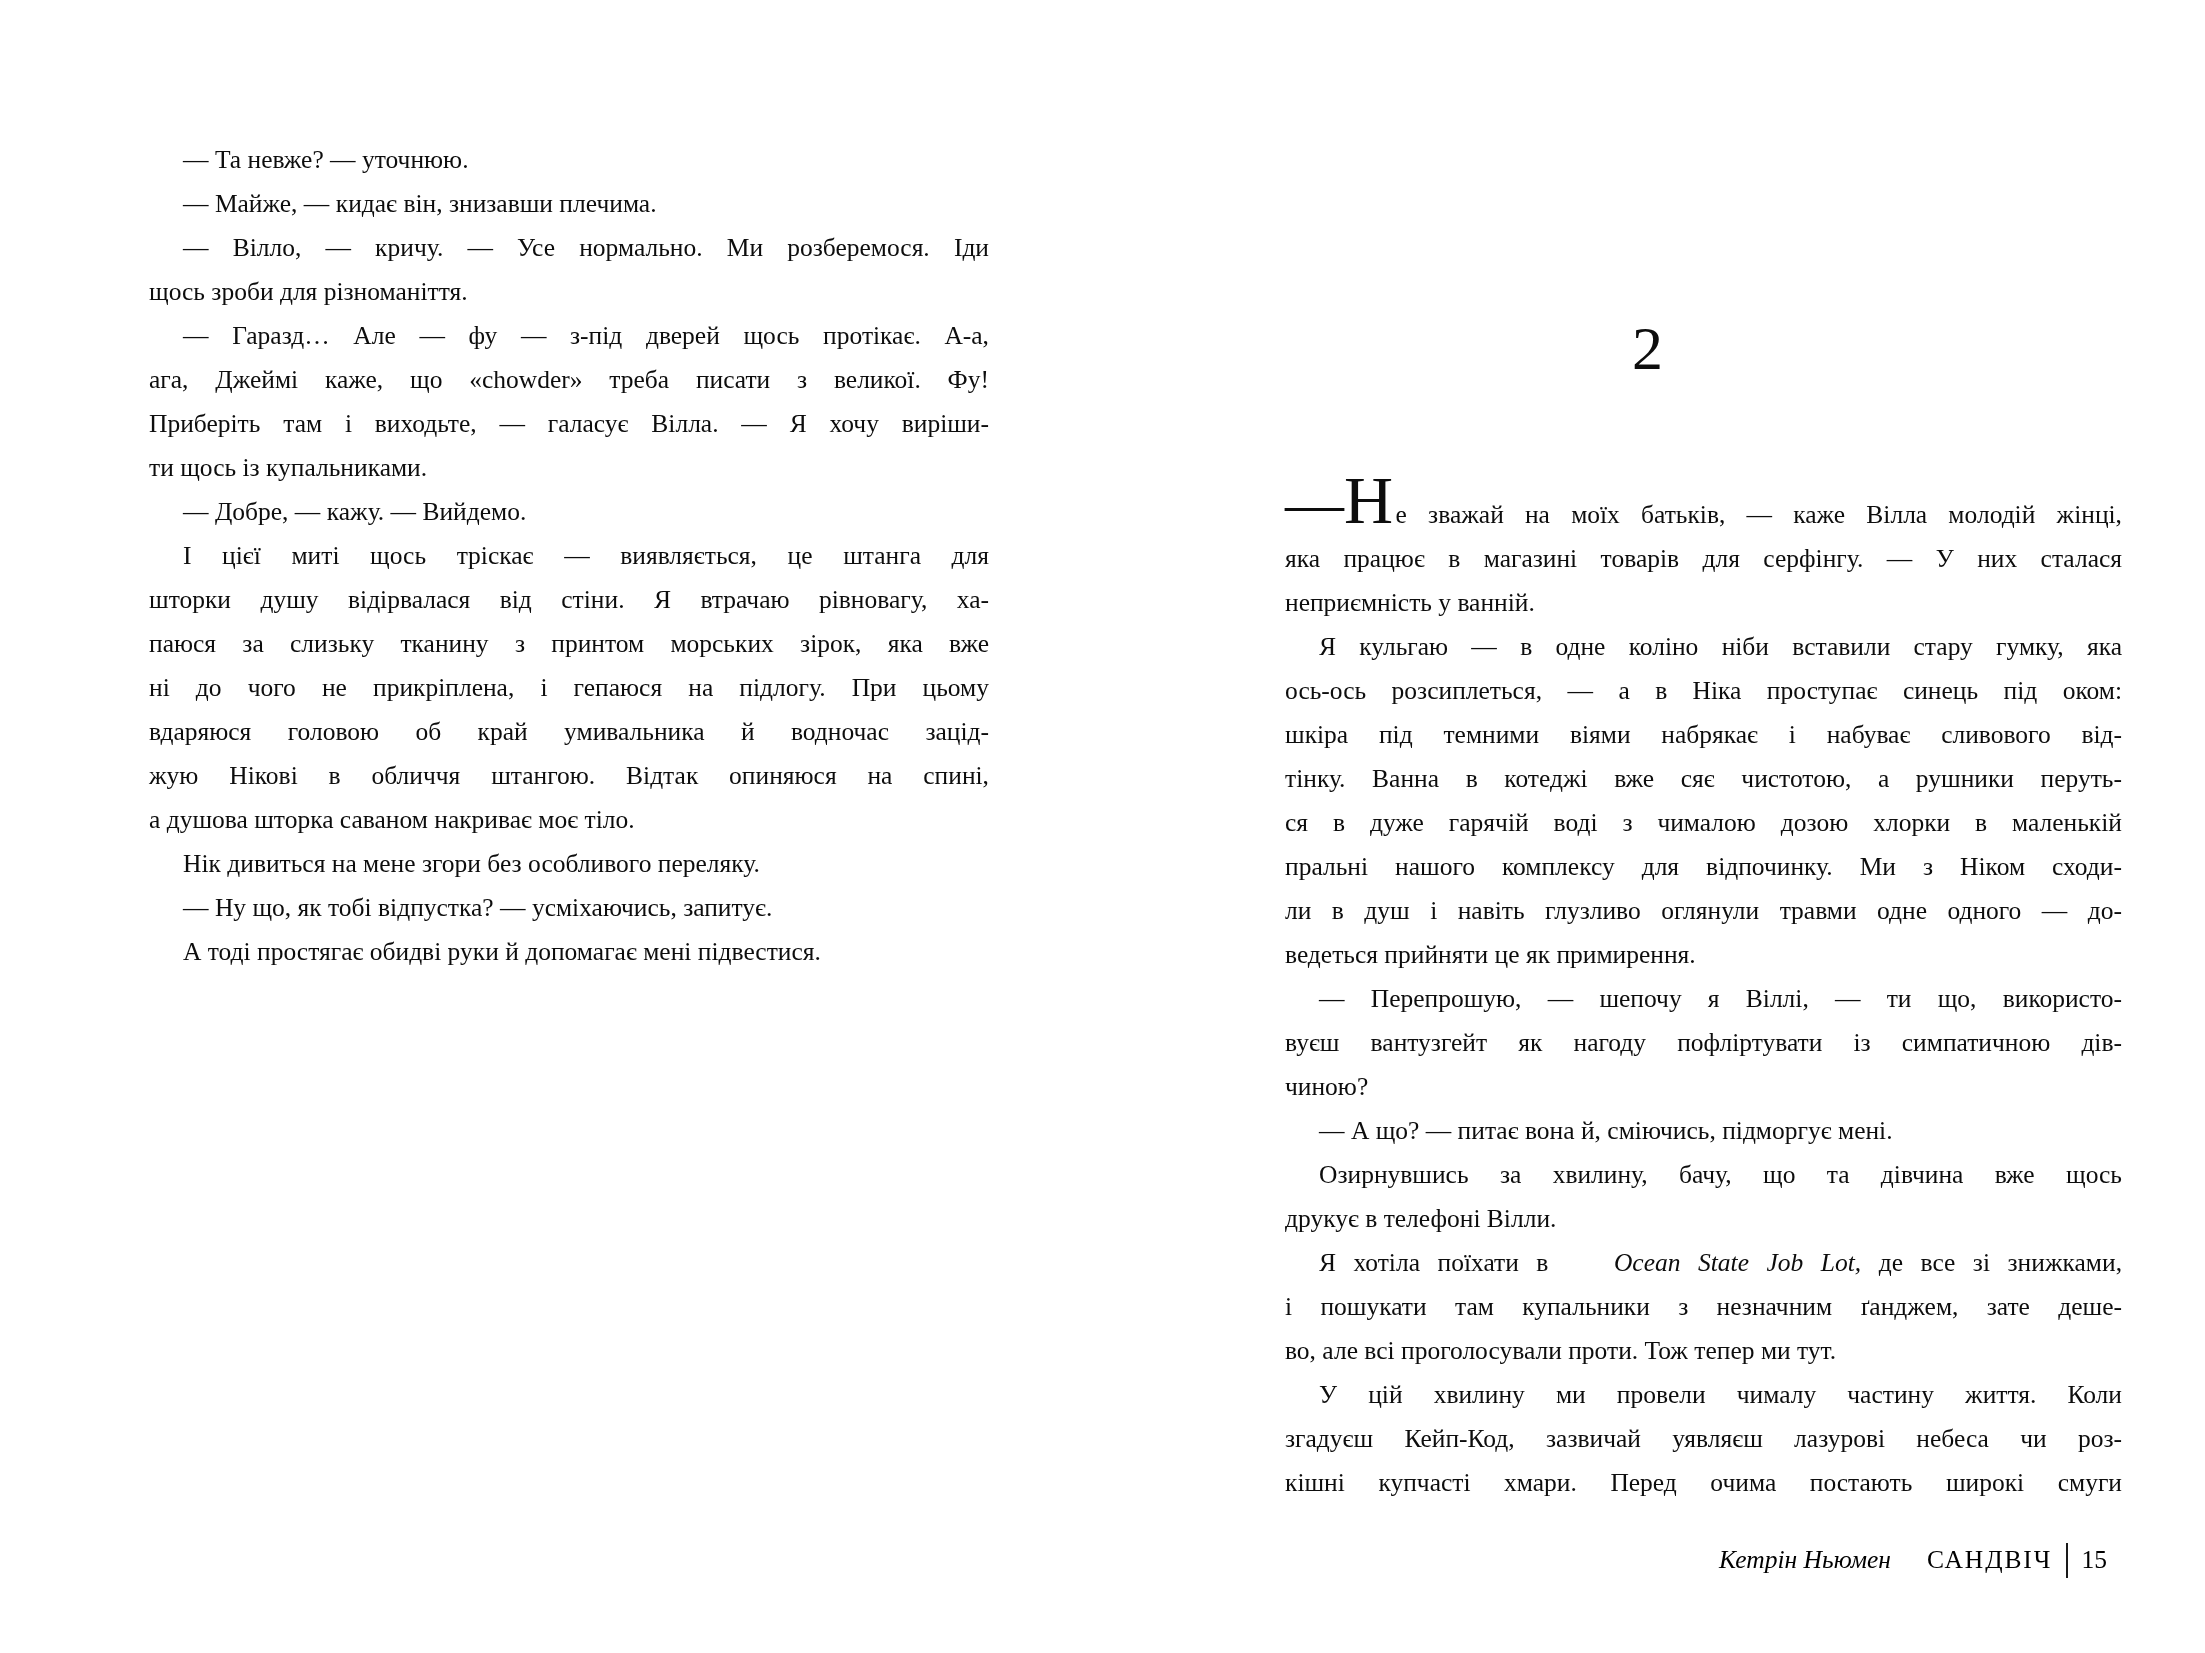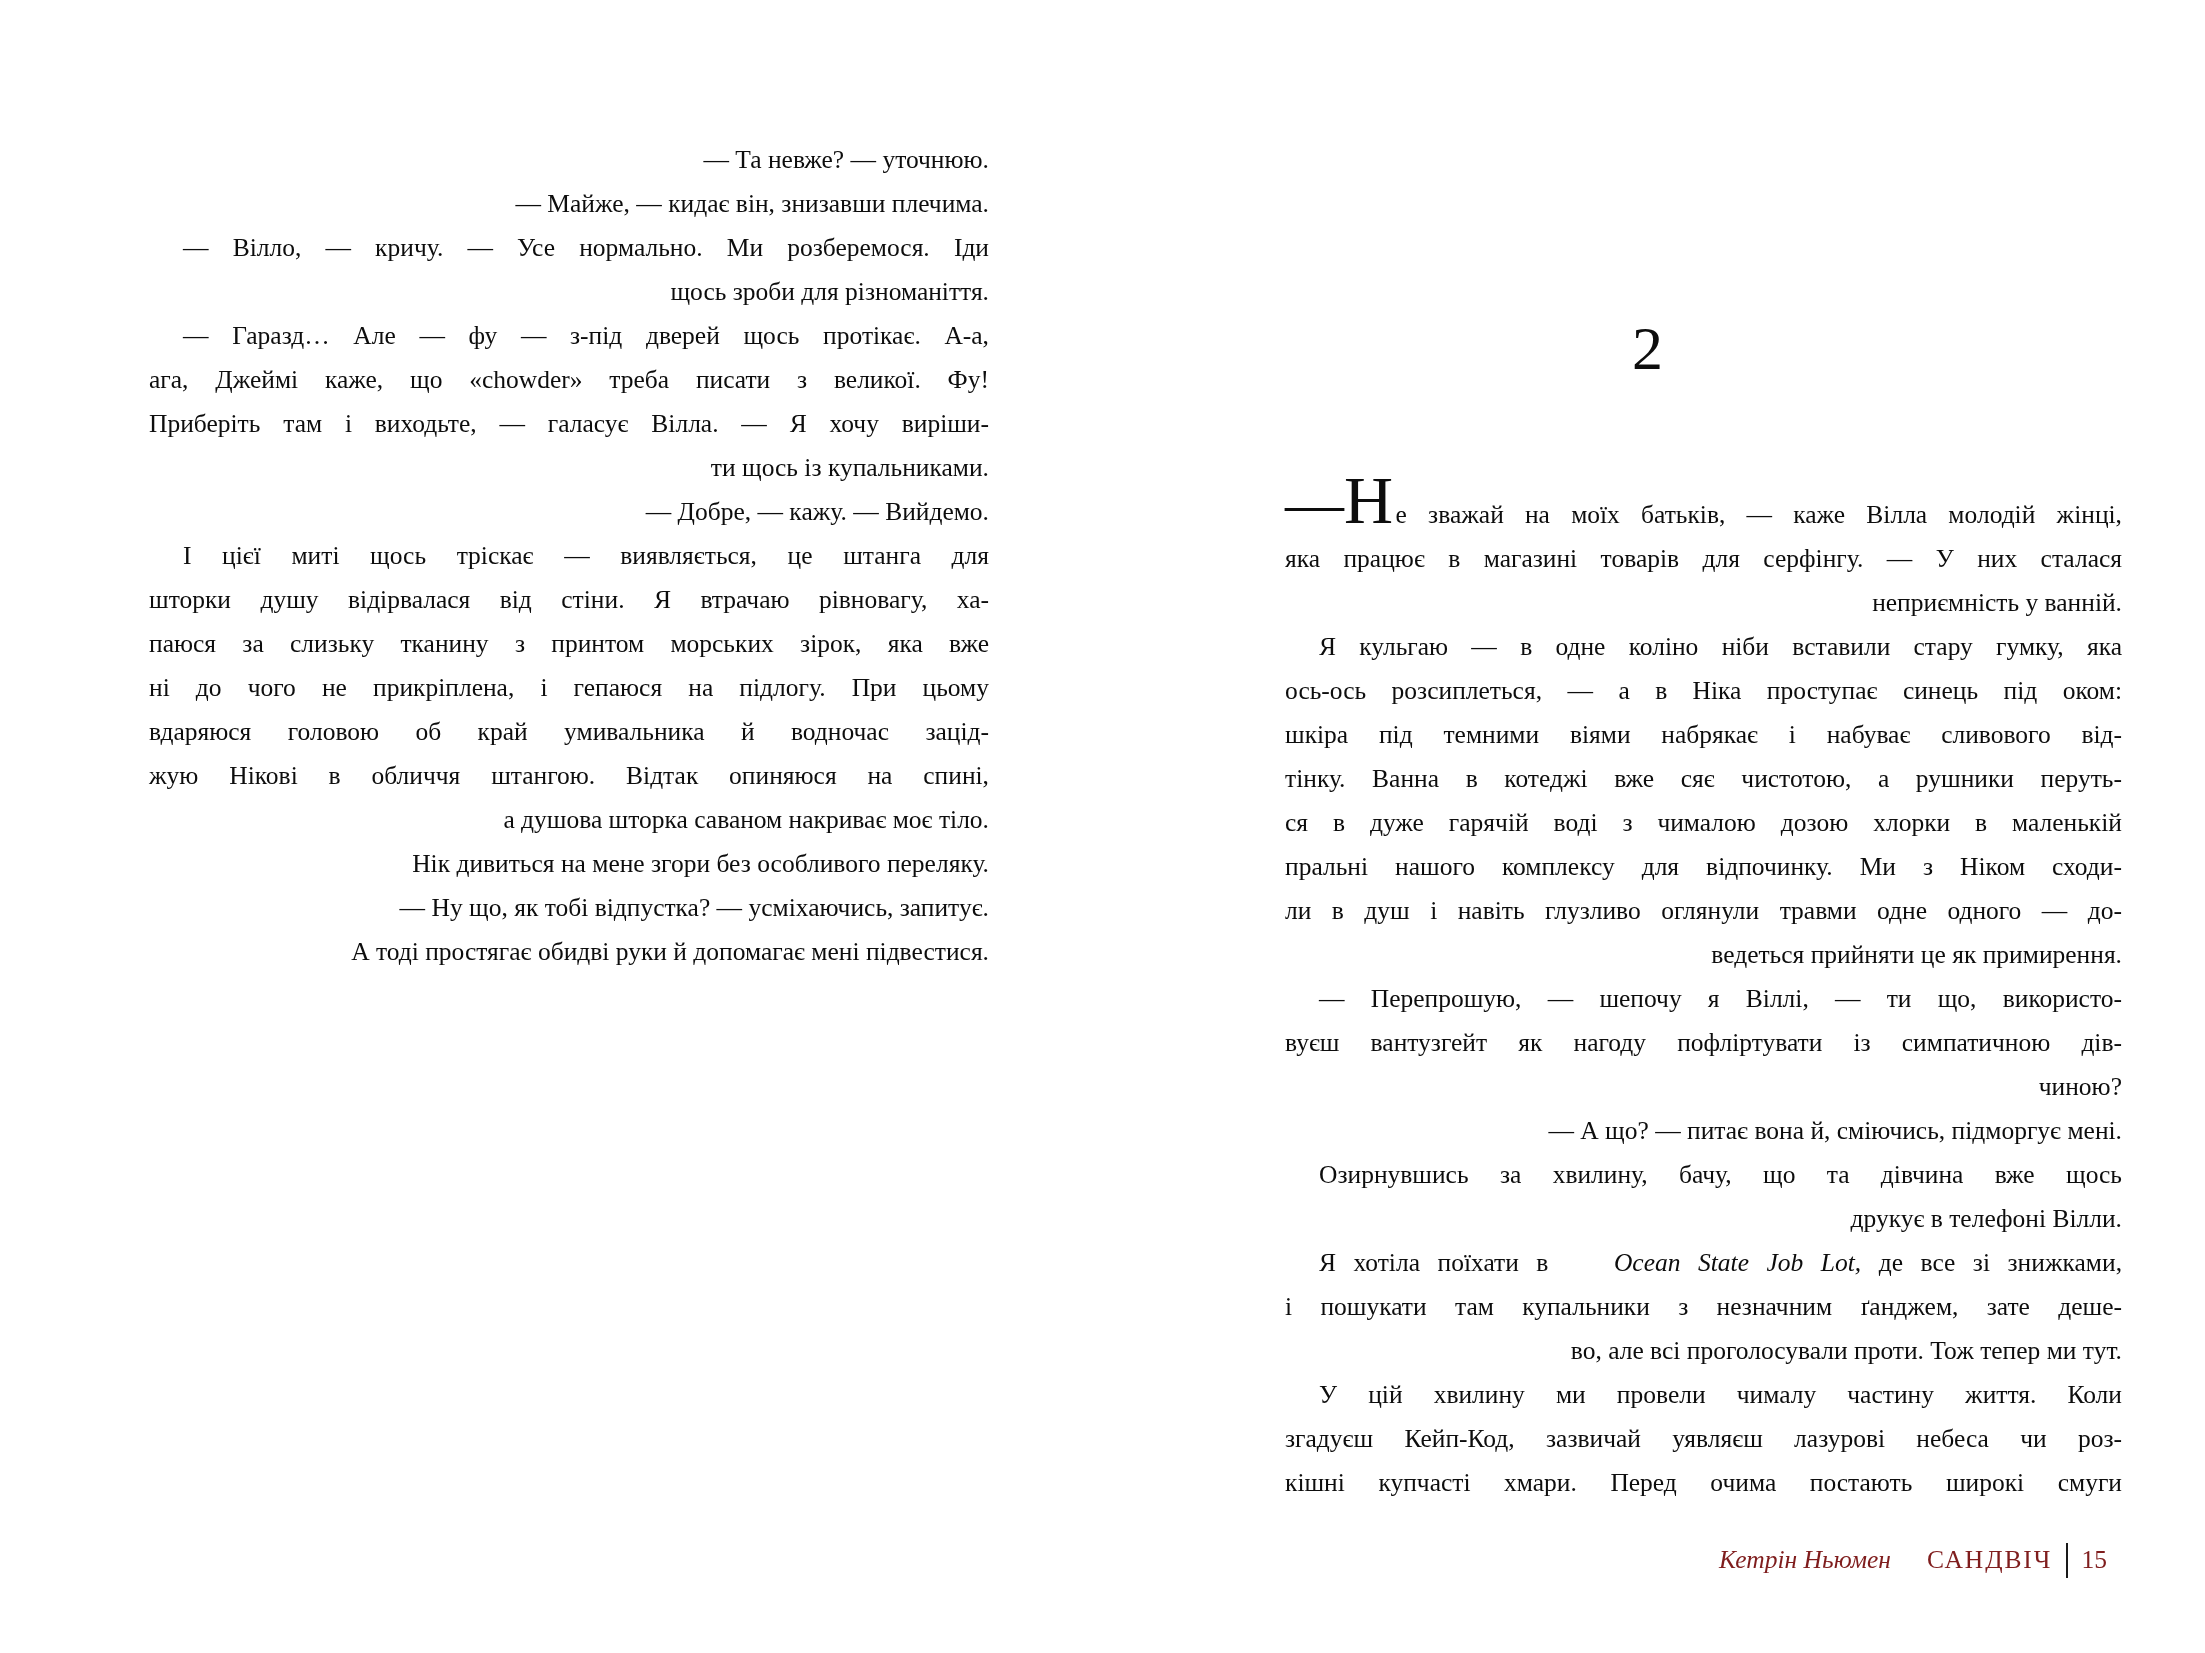--- a/index.html
+++ b/index.html
@@ -20,21 +20,21 @@
     position: absolute;
     font-size: 25.5px;
     line-height: 44px;
     color: #0d0d0d;
   }
   .left-block  { left: 149px;  top: 138px; width: 840px; }
   .right-block { left: 1285px; top: 493px; width: 837px; }
   .ln {
     margin: 0;
     padding: 0;
-    text-align: right;
+    text-align: left;
   }
   .ln.j {
     text-align: justify;
     text-align-last: justify;
   }
   .ln.indent { text-indent: 34px; }
   .chapter {
     position: absolute;
     left: 1229px;
     top: 314px;
@@ -59,21 +59,21 @@
   .footer {
     position: absolute;
     left: 1229px;
     top: 1542px;
     width: 878px;
     display: flex;
     justify-content: flex-end;
     align-items: flex-end;
     font-size: 25.5px;
     line-height: 36px;
-    color: #7f1d1d;
+    color: #000000;
   }
   .footer .author { font-style: italic; }
   .footer .title  { margin-left: 36px; letter-spacing: 1.9px; }
   .footer .rule   {
     display: inline-block;
     width: 1.9px;
     height: 35px;
     background: #1a1a1a;
     margin: 0 13.7px;
   }

